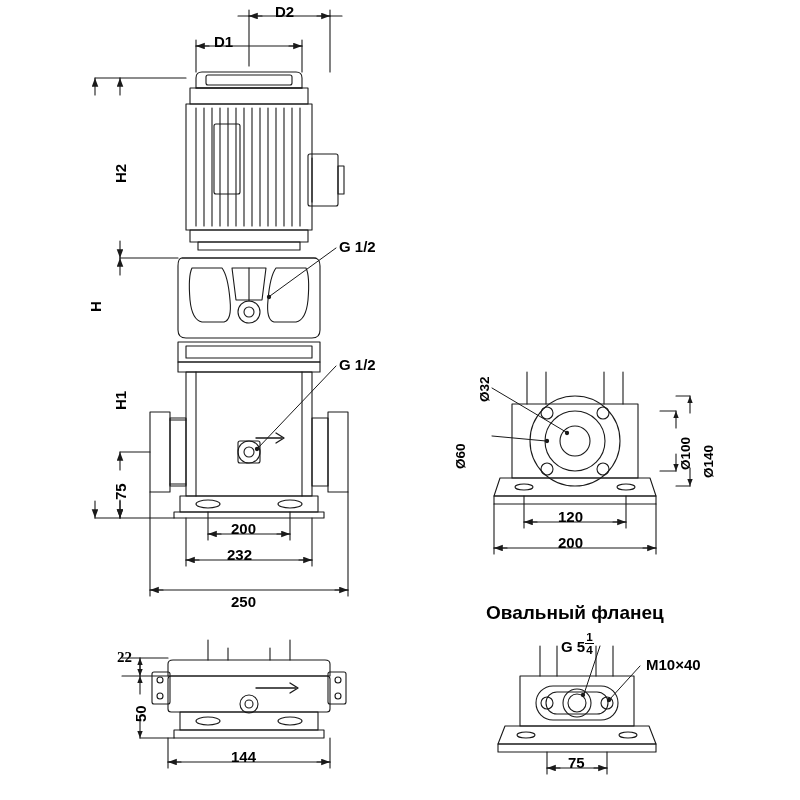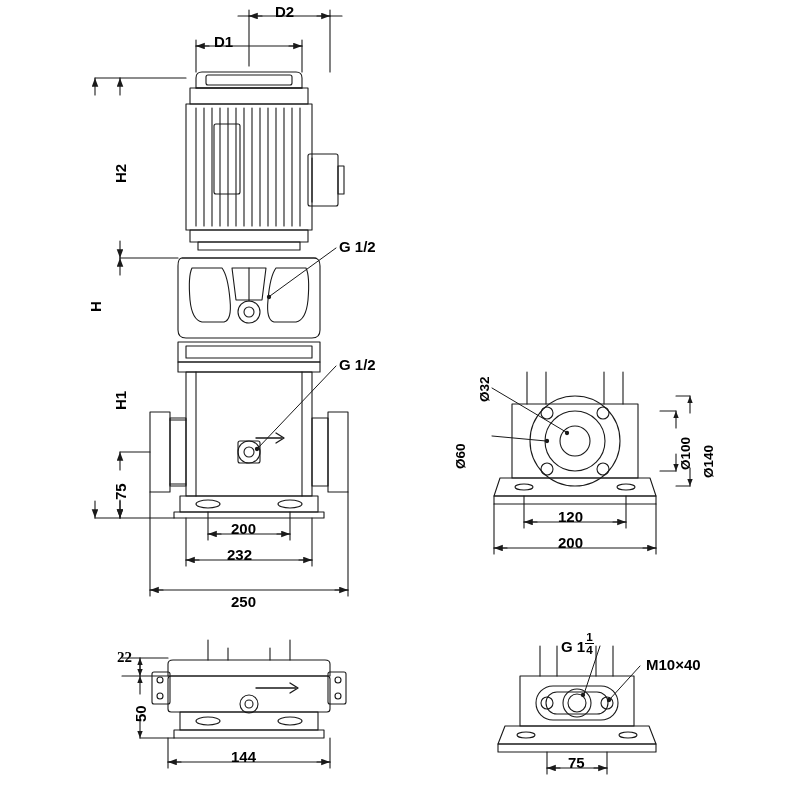--- a/index.html
+++ b/index.html
@@ -325,17 +325,18 @@
   <div class="lbl dim vert" style="left:133px; top:722px;">50</div>
   <div class="lbl dim" style="left:231px; top:749px;">144</div>
 
   <div class="lbl dim-sm vert" style="left:478px; top:402px;">Ø32</div>
   <div class="lbl dim-sm vert" style="left:454px; top:469px;">Ø60</div>
   <div class="lbl dim-sm vert" style="left:679px; top:470px;">Ø100</div>
   <div class="lbl dim-sm vert" style="left:702px; top:478px;">Ø140</div>
   <div class="lbl dim" style="left:558px; top:509px;">120</div>
   <div class="lbl dim" style="left:558px; top:535px;">200</div>
 
-  <div class="lbl lead" style="left:561px; top:631px;"><span>G 1</span><span class="frac"><span class="num">1</span><span class="den">4</span></span></div>
+  <div class="lbl title" style="left:486px; top:603px;">Овальный фланец</div>
+  <div class="lbl lead" style="left:561px; top:631px;"><span>G 5</span><span class="frac"><span class="num">1</span><span class="den">4</span></span></div>
   <div class="lbl lead" style="left:646px; top:657px;">M10×40</div>
   <div class="lbl dim" style="left:568px; top:755px;">75</div>
 
 </div>
 
 </body></html>

